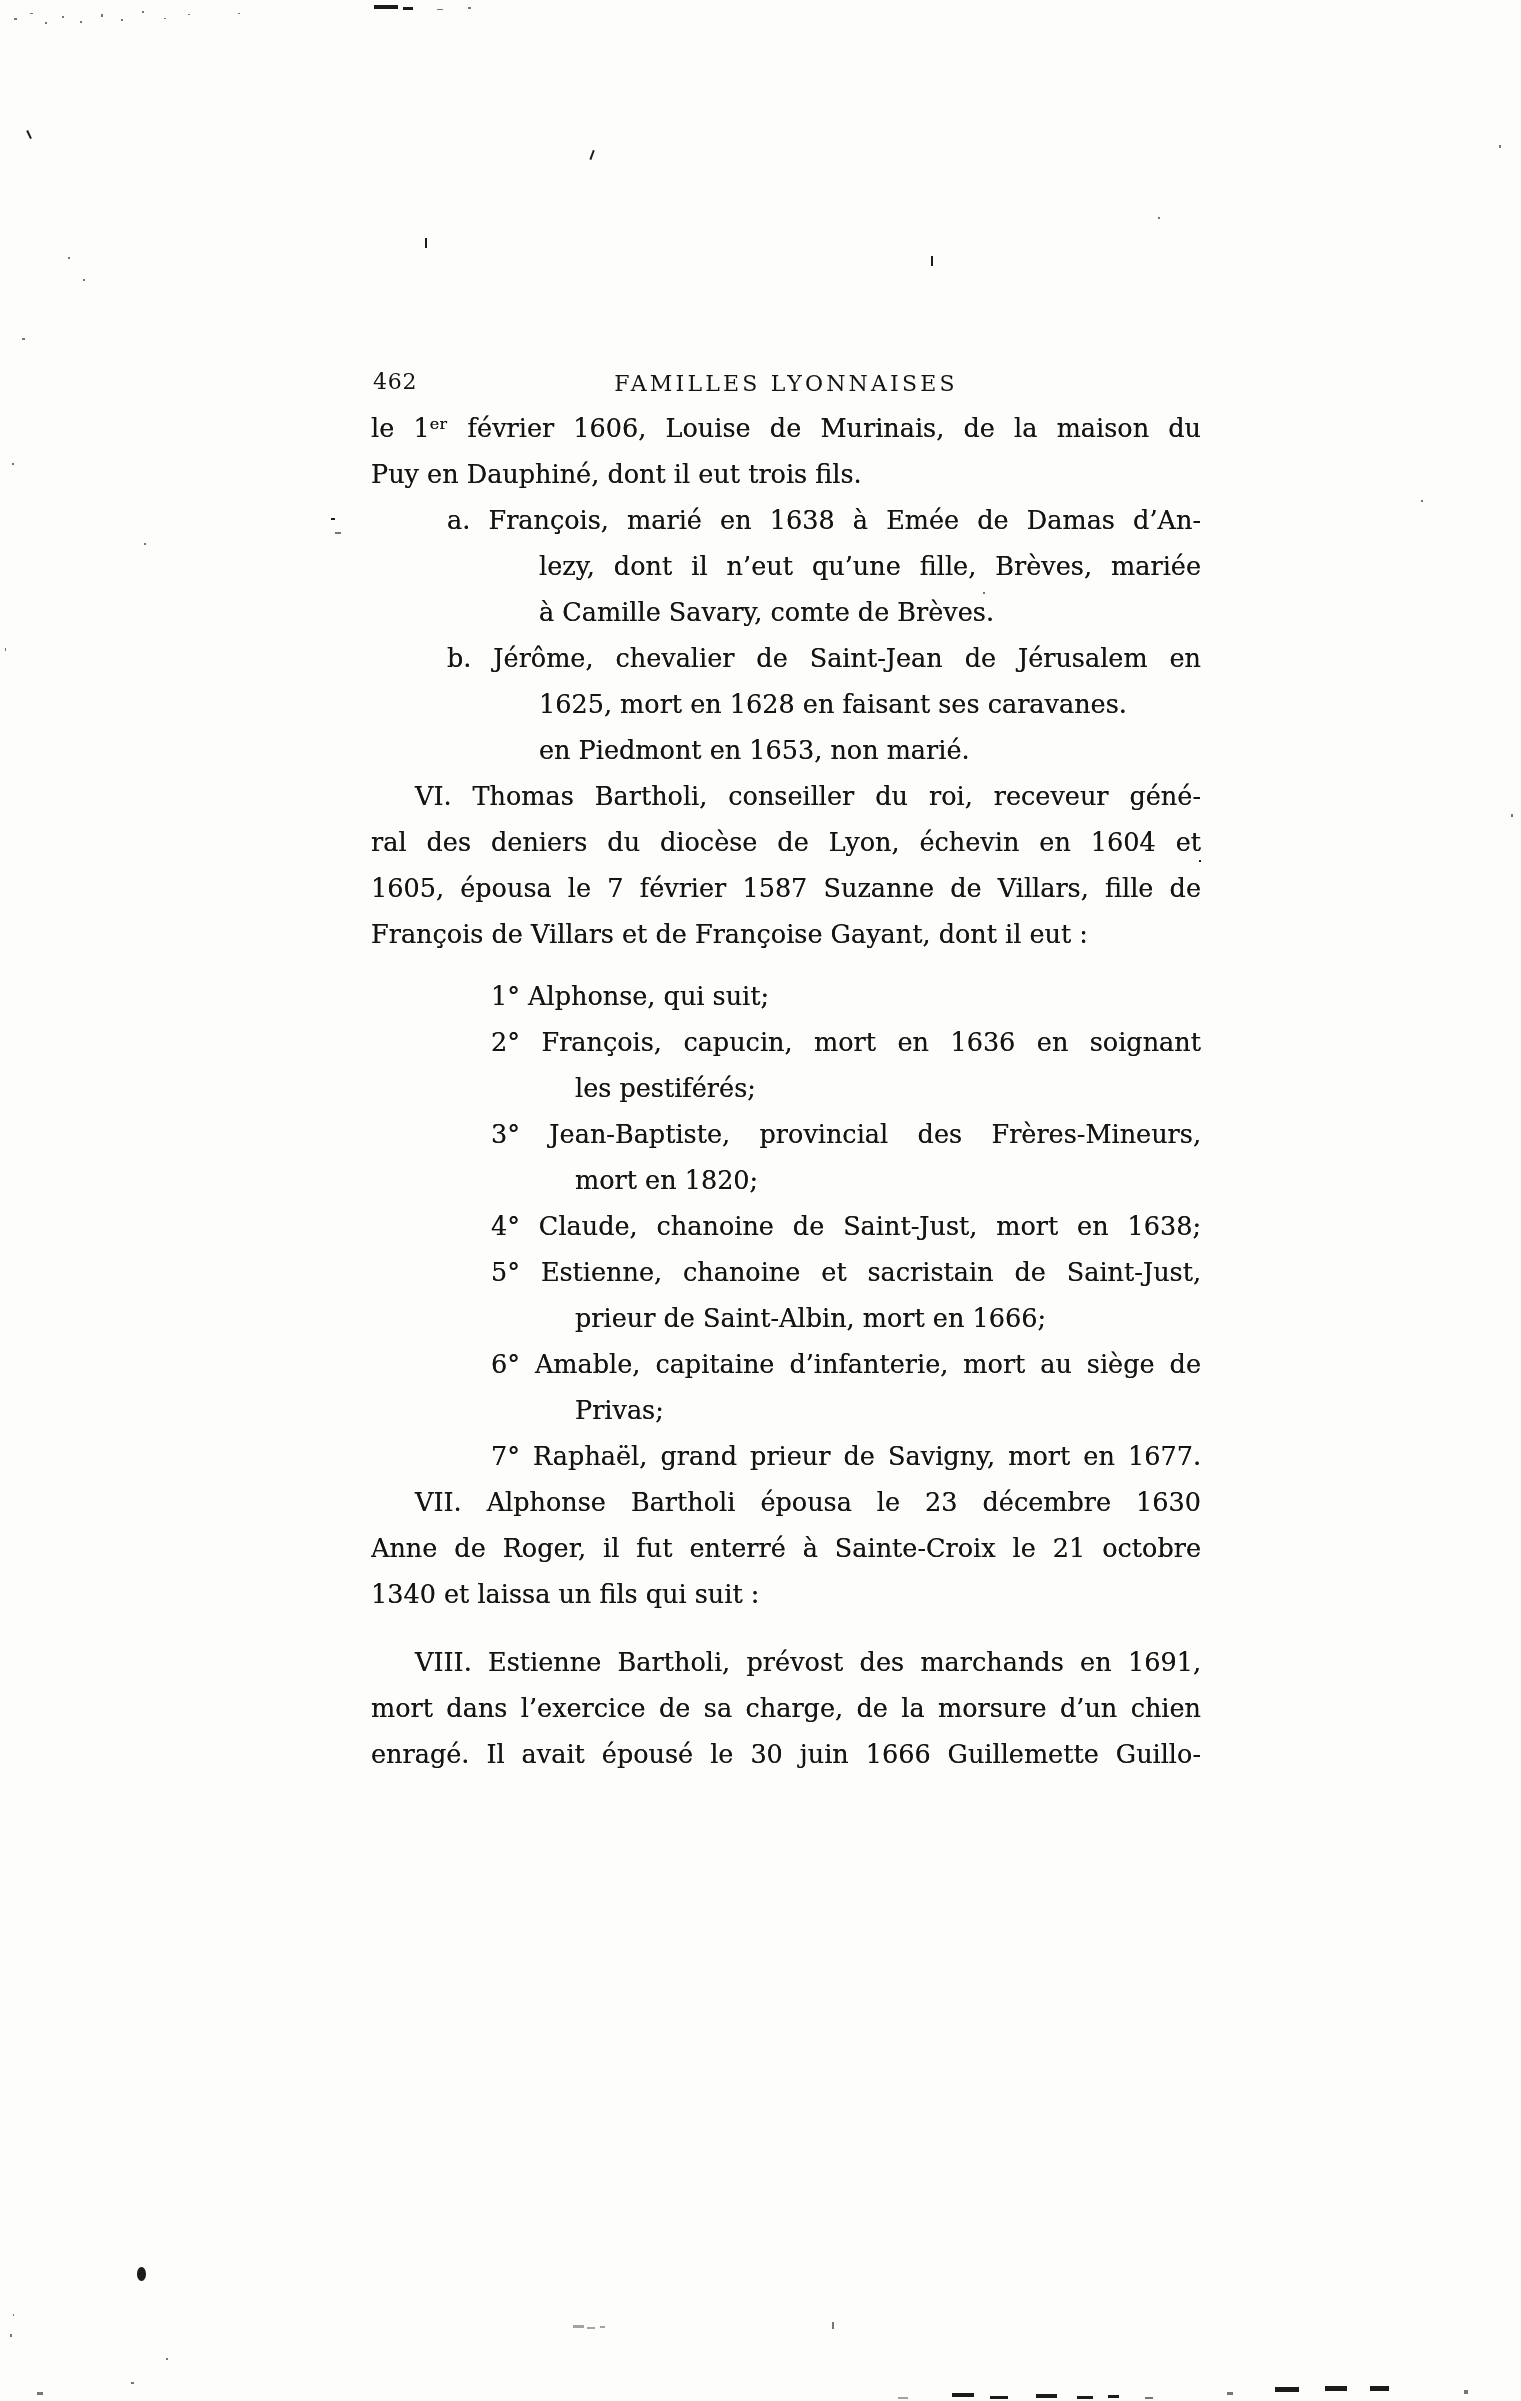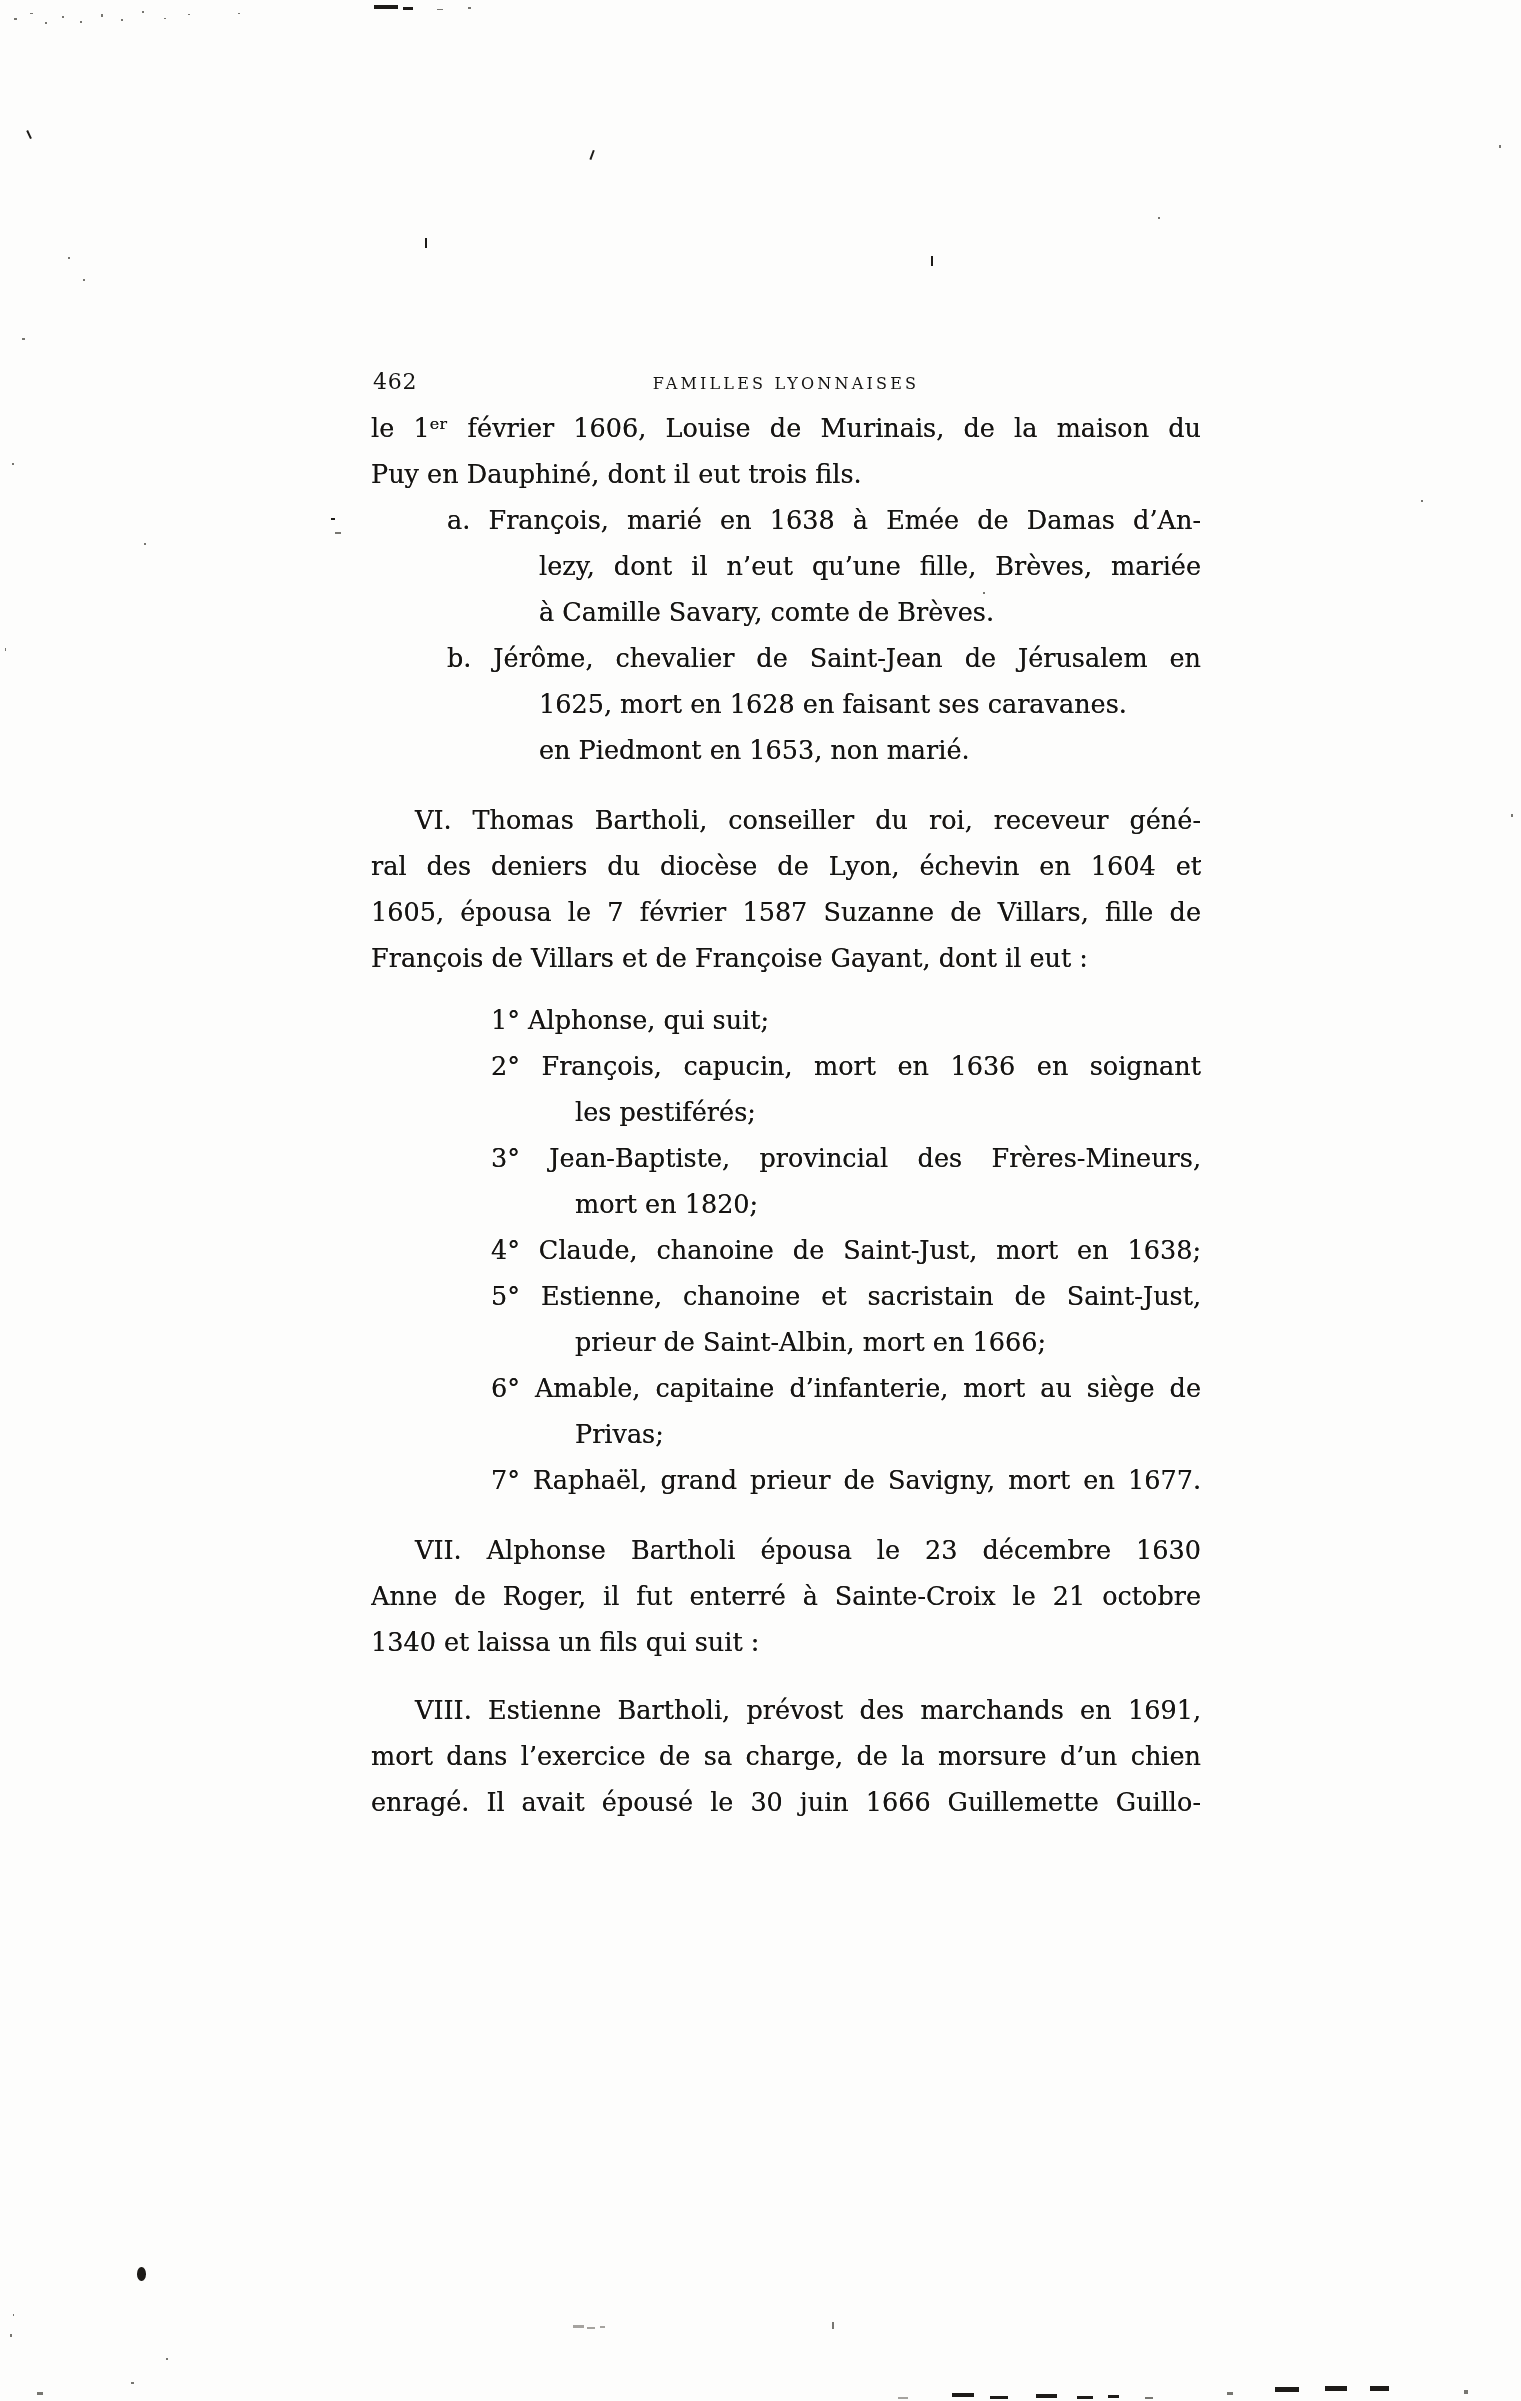--- a/index.html
+++ b/index.html
@@ -12,42 +12,42 @@
     position:relative;width:1521px;height:2401px;overflow:hidden;
     background:#fdfdfc;color:#151412;
   }
   
   .pagenum{
     position:absolute;left:373px;top:366px;
     font-size:22px;line-height:32px;letter-spacing:0.8px;
   }
   .runtitle{
     position:absolute;left:371px;top:372px;width:830px;
-    text-align:center;font-size:16px;line-height:24px;letter-spacing:3.2px;
+    text-align:center;font-size:22px;line-height:24px;letter-spacing:3.2px;
     font-weight:normal;
   }
   
   .textblock{
     position:absolute;left:371px;top:405px;width:830px;
     font-size:25.5px;
   }
   .ln{
     height:46px;line-height:46px;overflow:hidden;
     text-align:left;white-space:normal;
     text-shadow:0 0 0.5px rgba(20,18,15,0.75);
   }
   .j{text-align:justify;text-align-last:justify;}
   
   .p1{padding-left:44px;}   
   .a1{padding-left:76px;}   
   .a2{padding-left:168px;}  
   .n1{padding-left:120px;}  
   .n2{padding-left:204px;}  
   
-  .mt30{margin-top:24px;}
+  .mt30{}
   .mt28{margin-top:22.3px;}
   .mt22{margin-top:16px;}
   
   .sp{position:absolute;background:#1d1b18;}
   .sp.f{background:#4a4843;opacity:.75;}
   .sp.g{background:#6b6861;opacity:.6;}
   .blob{border-radius:50%;}
 </style>
 </head>
 <body>

